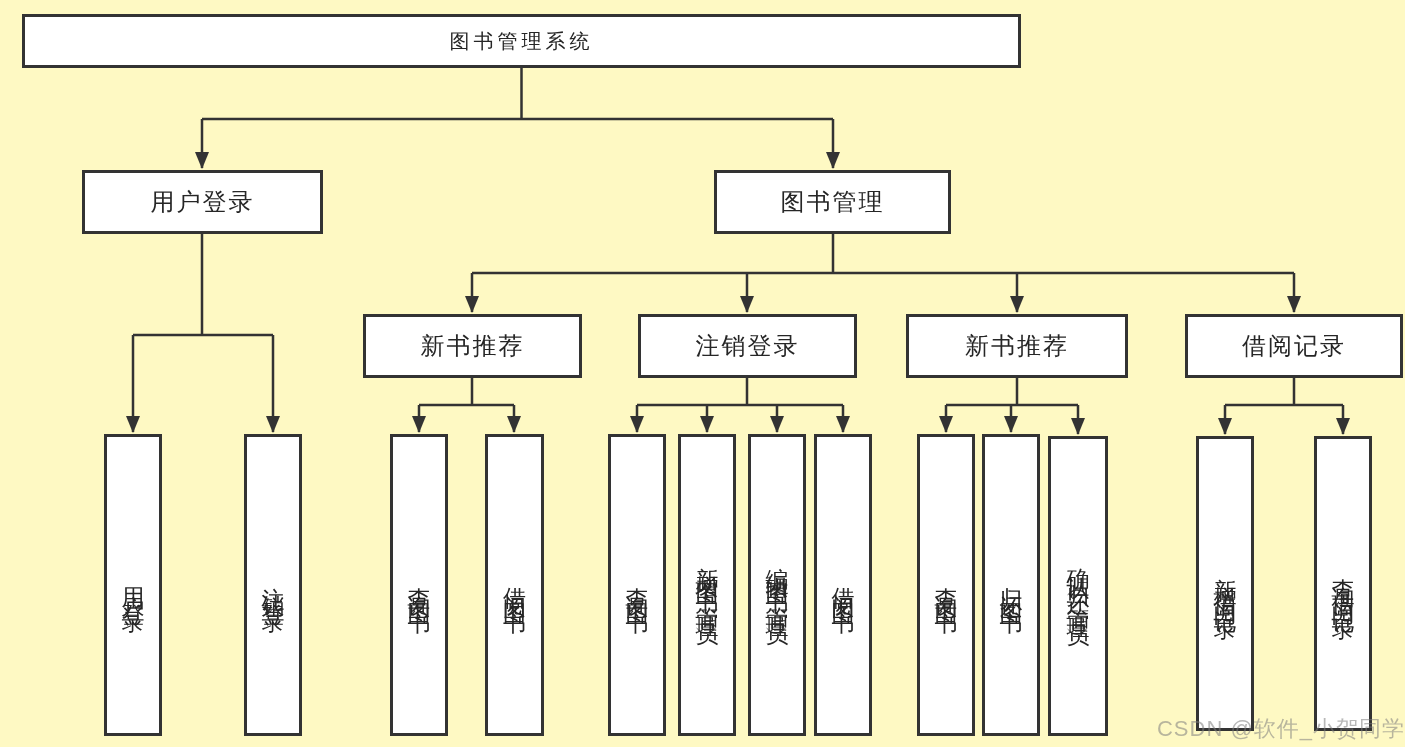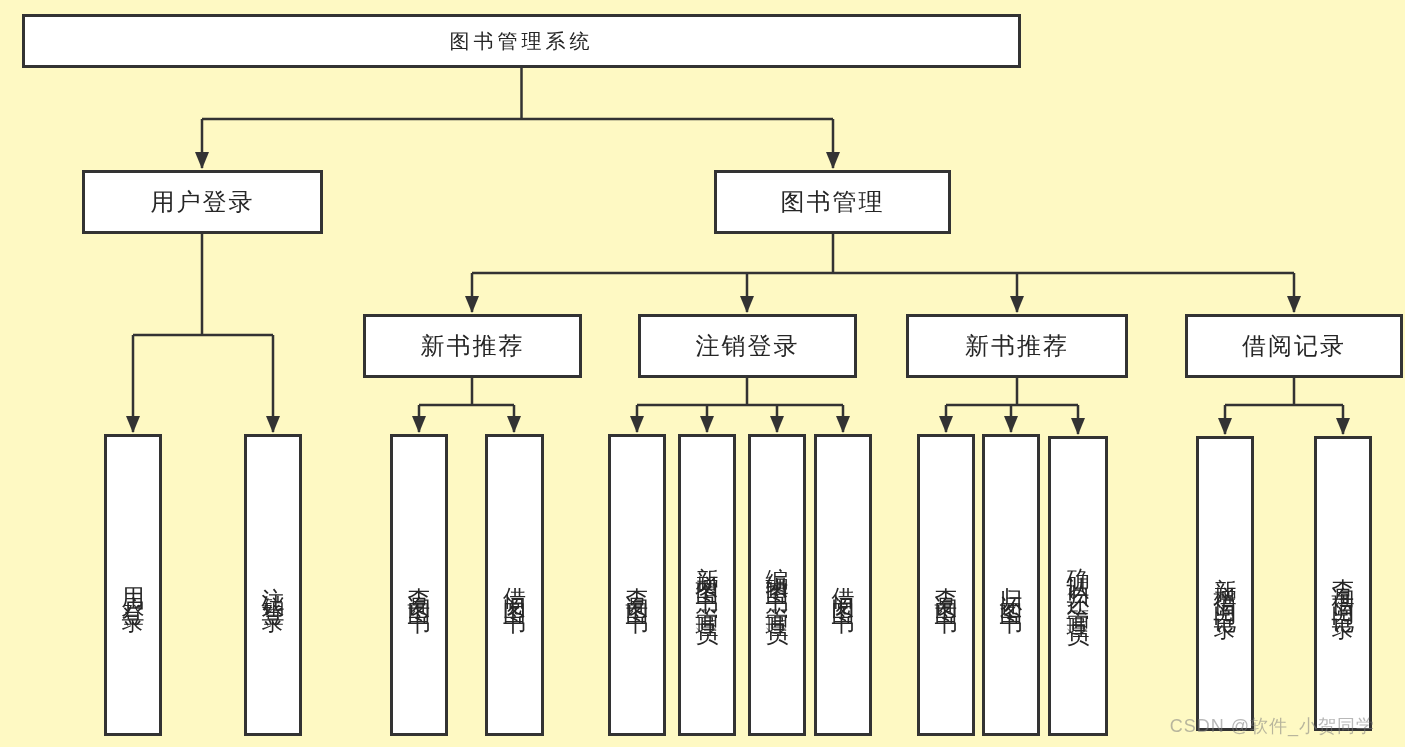--- a/index.html
+++ b/index.html
@@ -44,24 +44,24 @@
   .lf6 {left:678px;top:434px;width:58px;height:302px;}
   .lf7 {left:748px;top:434px;width:58px;height:302px;}
   .lf8 {left:814px;top:434px;width:58px;height:302px;}
   .lf9 {left:917px;top:434px;width:58px;height:302px;}
   .lf10{left:982px;top:434px;width:58px;height:302px;}
   .lf11{left:1048px;top:436px;width:60px;height:300px;}
   .lf12{left:1196px;top:436px;width:58px;height:295px;}
   .lf13{left:1314px;top:436px;width:58px;height:295px;}
   .watermark{
     position:absolute;
-    left:1120px;top:714px;
+    left:1150px;top:714px;
     width:255px;
     text-align:right;
-    font-size:18px;
+    font-size:22px;
     letter-spacing:1px;
     color:rgba(125,125,125,0.55);
     z-index:5;
     white-space:nowrap;
   }
 </style>
 </head>
 <body>
 
 <div class="canvas">

